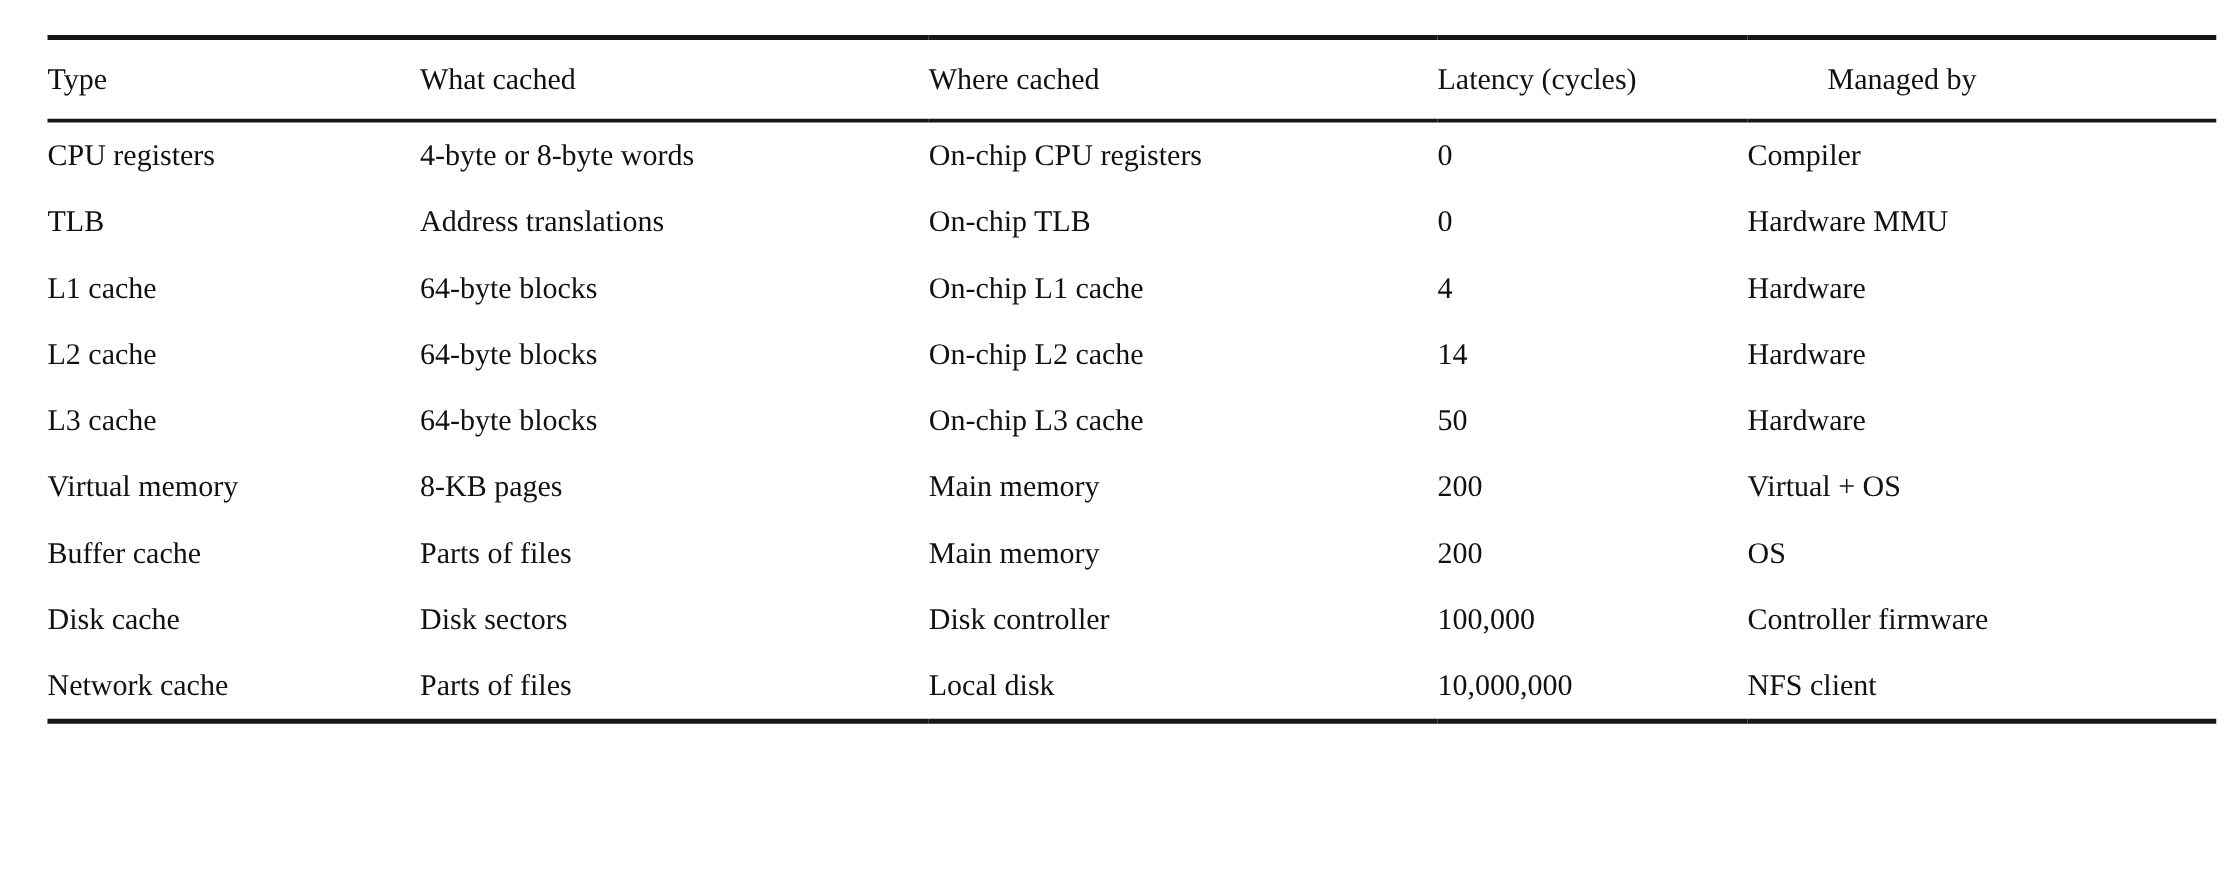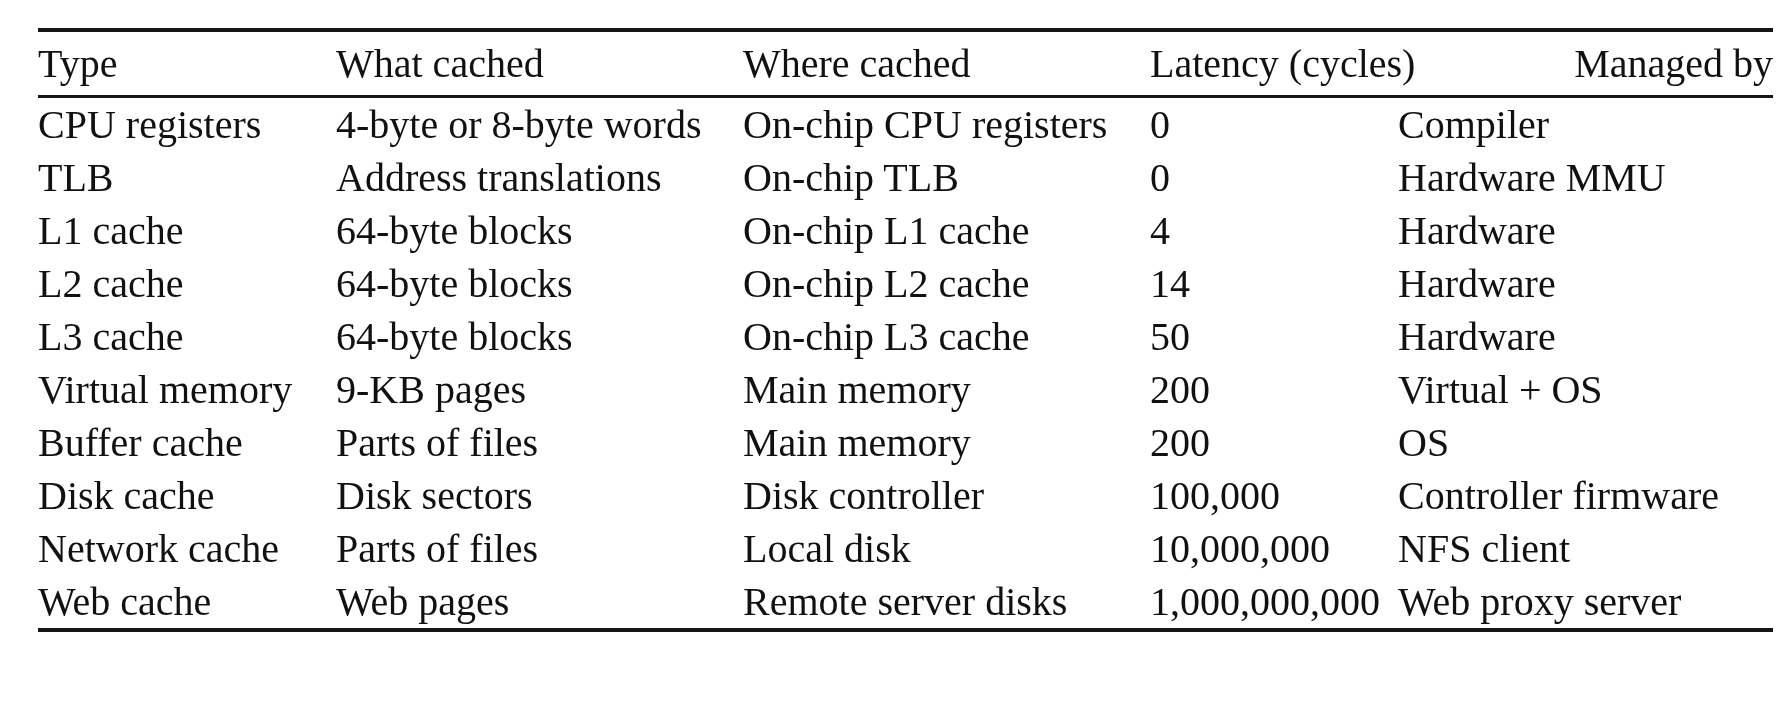--- a/index.html
+++ b/index.html
@@ -20,21 +20,21 @@
     height: 702px;
     background: #ffffff;
   }
   table.cache-table {
     position: absolute;
     left: 38px;
     top: 28px;
     width: 1735px;
     border-collapse: collapse;
     table-layout: fixed;
-    font-size: 40px;
+    font-size: 24px;
     line-height: 1;
     color: #111111;
     border-top: 4px solid #161616;
     border-bottom: 4px solid #161616;
   }
   table.cache-table th,
   table.cache-table td {
     padding: 0;
     white-space: nowrap;
     overflow: visible;
@@ -52,21 +52,20 @@
   }
   .num {
     text-align: right;
     padding-right: 6px;
   }
   .managed {
     padding-left: 64px;
   }
   thead th.managed {
     padding-left: 64px;
-    text-align: right;
   }
 </style>
 </head>
 <body>
 
 <div class="sheet">
   <table class="cache-table">
     <colgroup>
       <col style="width:298px">
       <col style="width:407px">
@@ -114,21 +113,21 @@
       </tr>
       <tr>
         <td>L3 cache</td>
         <td>64-byte blocks</td>
         <td>On-chip L3 cache</td>
         <td class="num">50</td>
         <td class="managed">Hardware</td>
       </tr>
       <tr>
         <td>Virtual memory</td>
-        <td>9-KB pages</td>
+        <td>8-KB pages</td>
         <td>Main memory</td>
         <td class="num">200</td>
         <td class="managed">Virtual + OS</td>
       </tr>
       <tr>
         <td>Buffer cache</td>
         <td>Parts of files</td>
         <td>Main memory</td>
         <td class="num">200</td>
         <td class="managed">OS</td>
@@ -140,22 +139,15 @@
         <td class="num">100,000</td>
         <td class="managed">Controller firmware</td>
       </tr>
       <tr>
         <td>Network cache</td>
         <td>Parts of files</td>
         <td>Local disk</td>
         <td class="num">10,000,000</td>
         <td class="managed">NFS client</td>
       </tr>
-      <tr>
-        <td>Web cache</td>
-        <td>Web pages</td>
-        <td>Remote server disks</td>
-        <td class="num">1,000,000,000</td>
-        <td class="managed">Web proxy server</td>
-      </tr>
     </tbody>
   </table>
 </div>
 
 </body></html>

